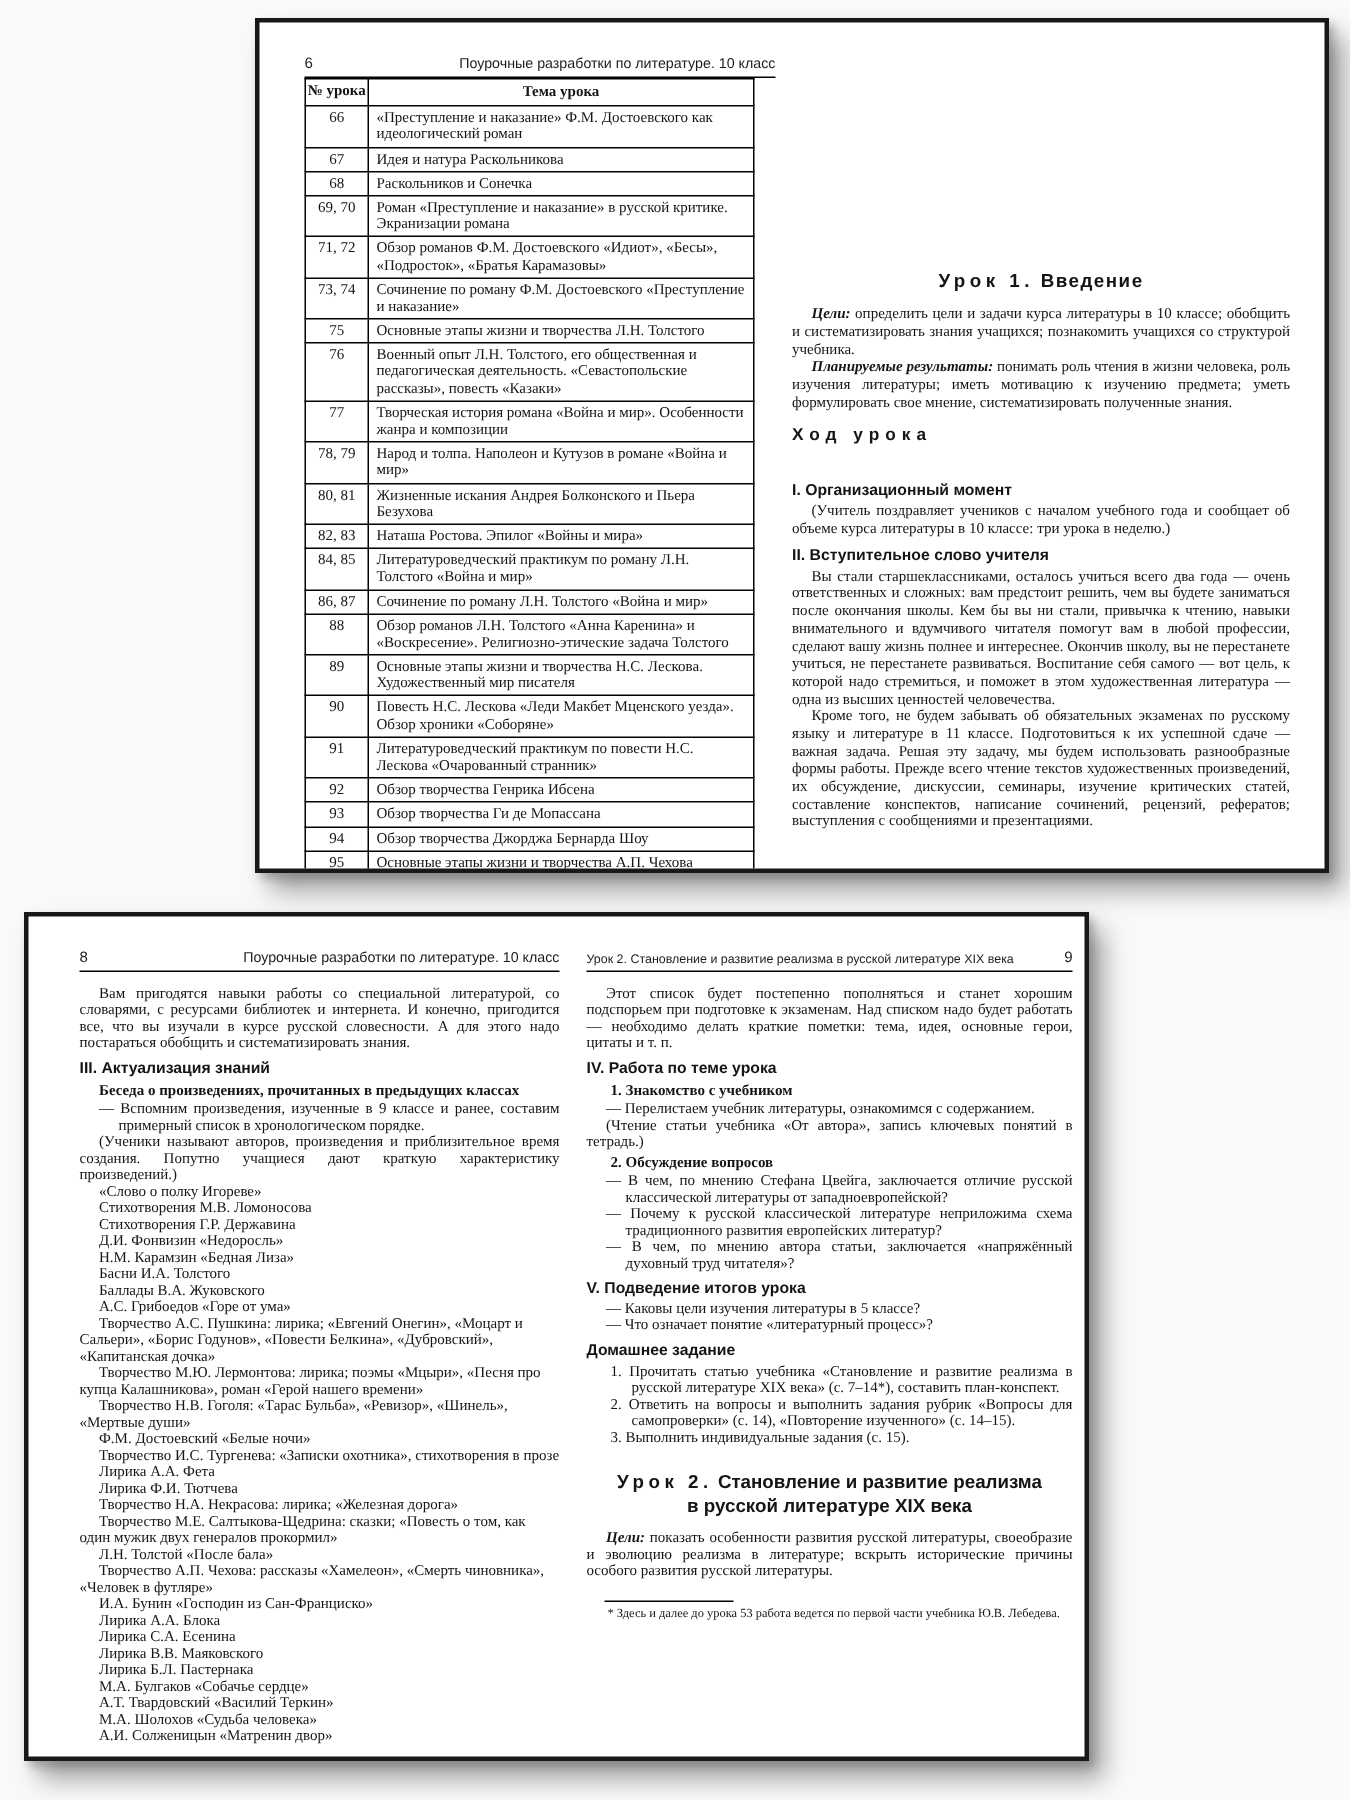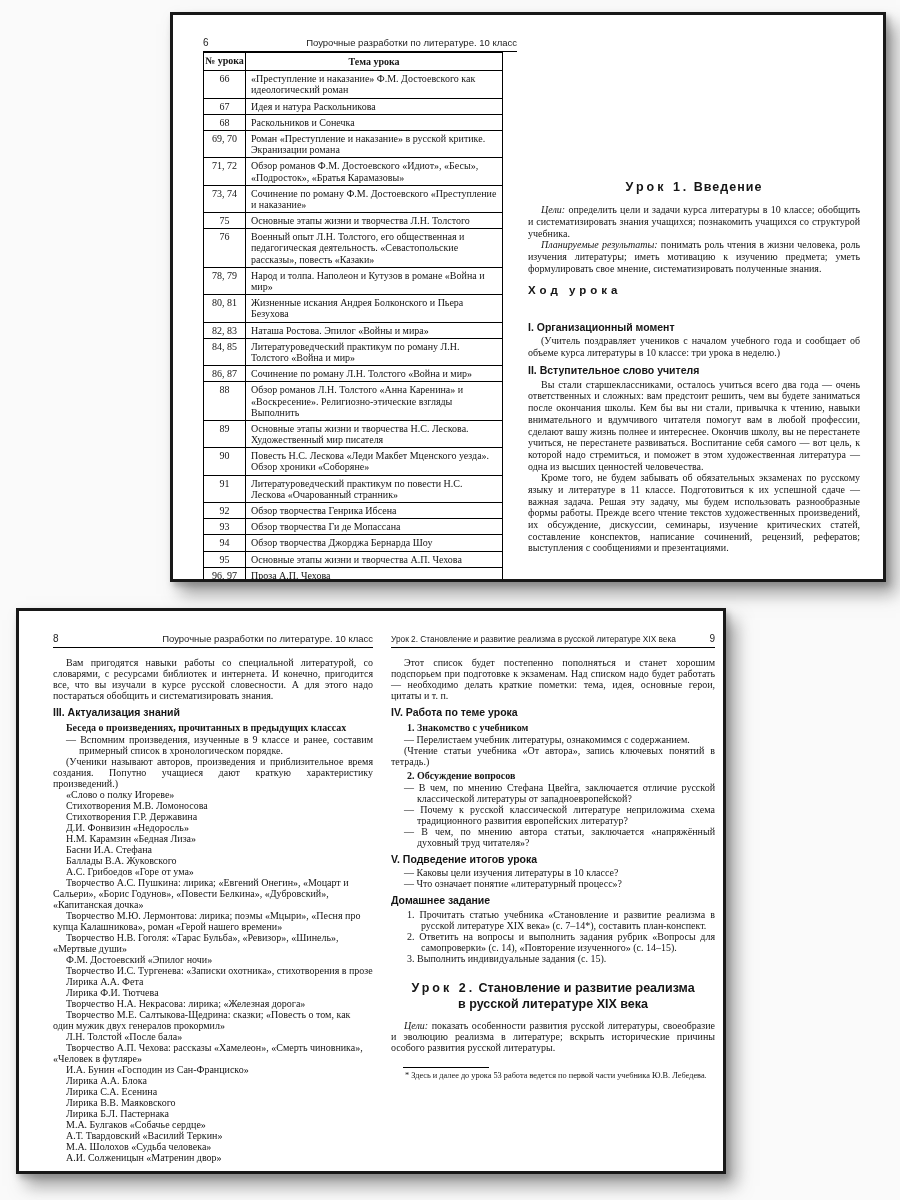--- a/index.html
+++ b/index.html
@@ -44,21 +44,21 @@
     border: 1px solid #000; padding: 2px 5px; vertical-align: top; text-align: left;
   }
   table.lessons th { text-align: center; font-weight: bold; padding: 3px 2px; }
   table.lessons td.c1, table.lessons th.c1 { width: 42px; text-align: center; padding: 2px 1px; }
 
   
   .page7col { font-size: 10px; line-height: 1.17; }
   .page8col, .page9col { font-size: 10px; line-height: 1.1; }
 
   p.ind { text-indent: 13px; text-align: justify; }
-  .lead { font-weight: normal; font-style: italic; }
+  .lead { font-weight: bold; font-style: italic; }
   .it { font-style: italic; }
 
   h2.lesson-title {
     font-family: "Liberation Sans", sans-serif; font-weight: bold;
     font-size: 12.5px; text-align: center; margin: 0 0 9px 0; line-height: 1.3;
   }
   h2.lesson-title .kicker { letter-spacing: 3px; }
   .page7col h2.lesson-title { margin-top: 142px; letter-spacing: 1px; }
   h3.hod {
     font-family: Liberation Sans, sans-serif; font-weight: bold;
@@ -126,20 +126,24 @@
         </tr>
           <tr>
           <td class="c1">75</td>
           <td>Основные этапы жизни и творчества Л.Н. Толстого</td>
         </tr>
           <tr>
           <td class="c1">76</td>
           <td>Военный опыт Л.Н. Толстого, его общественная и педагогическая деятельность. «Севастопольские рассказы», повесть «Казаки»</td>
         </tr>
           <tr>
+          <td class="c1">77</td>
+          <td>Творческая история романа «Война и мир». Особенности жанра и композиции</td>
+        </tr>
+          <tr>
           <td class="c1">78, 79</td>
           <td>Народ и толпа. Наполеон и Кутузов в романе «Война и мир»</td>
         </tr>
           <tr>
           <td class="c1">80, 81</td>
           <td>Жизненные искания Андрея Болконского и Пьера Безухова</td>
         </tr>
           <tr>
           <td class="c1">82, 83</td>
           <td>Наташа Ростова. Эпилог «Войны и мира»</td>
@@ -147,21 +151,21 @@
           <tr>
           <td class="c1">84, 85</td>
           <td>Литературоведческий практикум по роману Л.Н. Толстого «Война и мир»</td>
         </tr>
           <tr>
           <td class="c1">86, 87</td>
           <td>Сочинение по роману Л.Н. Толстого «Война и мир»</td>
         </tr>
           <tr>
           <td class="c1">88</td>
-          <td>Обзор романов Л.Н. Толстого «Анна Каренина» и «Воскресение». Религиозно-этические взгляды Выполнить</td>
+          <td>Обзор романов Л.Н. Толстого «Анна Каренина» и «Воскресение». Религиозно-этические задача Толстого</td>
         </tr>
           <tr>
           <td class="c1">89</td>
           <td>Основные этапы жизни и творчества Н.С. Лескова. Художественный мир писателя</td>
         </tr>
           <tr>
           <td class="c1">90</td>
           <td>Повесть Н.С. Лескова «Леди Макбет Мценского уезда». Обзор хроники «Соборяне»</td>
         </tr>
           <tr>
@@ -231,27 +235,27 @@
     <h4 class="sec">III. Актуализация знаний</h4>
     <h5 class="sub">Беседа о произведениях, прочитанных в предыдущих классах</h5>
     <p class="dash">— Вспомним произведения, изученные в 9 классе и ранее, составим примерный список в хронологическом порядке.</p>
     <p class="ind">(Ученики называют авторов, произведения и приблизительное время создания. Попутно учащиеся дают краткую характеристику произведений.)</p>
     <div class="works">
         <p class="work">«Слово о полку Игореве»</p>
         <p class="work">Стихотворения М.В. Ломоносова</p>
         <p class="work">Стихотворения Г.Р. Державина</p>
         <p class="work">Д.И. Фонвизин «Недоросль»</p>
         <p class="work">Н.М. Карамзин «Бедная Лиза»</p>
-        <p class="work">Басни И.А. Стефана</p>
+        <p class="work">Басни И.А. Толстого</p>
         <p class="work">Баллады В.А. Жуковского</p>
         <p class="work">А.С. Грибоедов «Горе от ума»</p>
         <p class="work">Творчество А.С. Пушкина: лирика; «Евгений Онегин», «Моцарт и Сальери», «Борис Годунов», «Повести Белкина», «Дубровский», «Капитанская дочка»</p>
         <p class="work">Творчество М.Ю. Лермонтова: лирика; поэмы «Мцыри», «Песня про купца Калашникова», роман «Герой нашего времени»</p>
         <p class="work">Творчество Н.В. Гоголя: «Тарас Бульба», «Ревизор», «Шинель», «Мертвые души»</p>
-        <p class="work">Ф.М. Достоевский «Эпилог ночи»</p>
+        <p class="work">Ф.М. Достоевский «Белые ночи»</p>
         <p class="work">Творчество И.С. Тургенева: «Записки охотника», стихотворения в прозе</p>
         <p class="work">Лирика А.А. Фета</p>
         <p class="work">Лирика Ф.И. Тютчева</p>
         <p class="work">Творчество Н.А. Некрасова: лирика; «Железная дорога»</p>
         <p class="work">Творчество М.Е. Салтыкова-Щедрина: сказки; «Повесть о том, как один мужик двух генералов прокормил»</p>
         <p class="work">Л.Н. Толстой «После бала»</p>
         <p class="work">Творчество А.П. Чехова: рассказы «Хамелеон», «Смерть чиновника», «Человек в футляре»</p>
         <p class="work">И.А. Бунин «Господин из Сан-Франциско»</p>
         <p class="work">Лирика А.А. Блока</p>
         <p class="work">Лирика С.А. Есенина</p>
@@ -280,21 +284,21 @@
       </div>
     <p class="ind">(Чтение статьи учебника «От автора», запись ключевых понятий в тетрадь.)</p>
     <h5 class="sub">2. Обсуждение вопросов</h5>
     <div class="dashlist">
         <p class="dash">— В чем, по мнению  Стефана Цвейга, заключается отличие русской классической литературы от западноевропейской?</p>
         <p class="dash">— Почему к русской классической литературе неприложима схема традиционного развития европейских литератур?</p>
         <p class="dash">— В чем,  по мнению автора статьи, заключается «напряжённый духовный труд читателя»?</p>
       </div>
     <h4 class="sec">V. Подведение итогов урока</h4>
     <div class="dashlist">
-        <p class="dash">— Каковы цели изучения литературы в 10 классе?</p>
+        <p class="dash">— Каковы цели изучения литературы в 5 классе?</p>
         <p class="dash">— Что означает понятие «литературный процесс»?</p>
       </div>
     <h4 class="sec">Домашнее задание</h4>
     <div>
         <p class="hw">1. Прочитать статью учебника «Становление и развитие реализма в русской литературе XIX века» (с. 7–14*), составить план-конспект.</p>
         <p class="hw">2. Ответить на вопросы и выполнить задания рубрик «Вопросы для самопроверки» (с. 14), «Повторение изученного» (с. 14–15).</p>
         <p class="hw">3. Выполнить индивидуальные задания (с. 15).</p>
       </div>
 
     <div class="lesson2-block">

